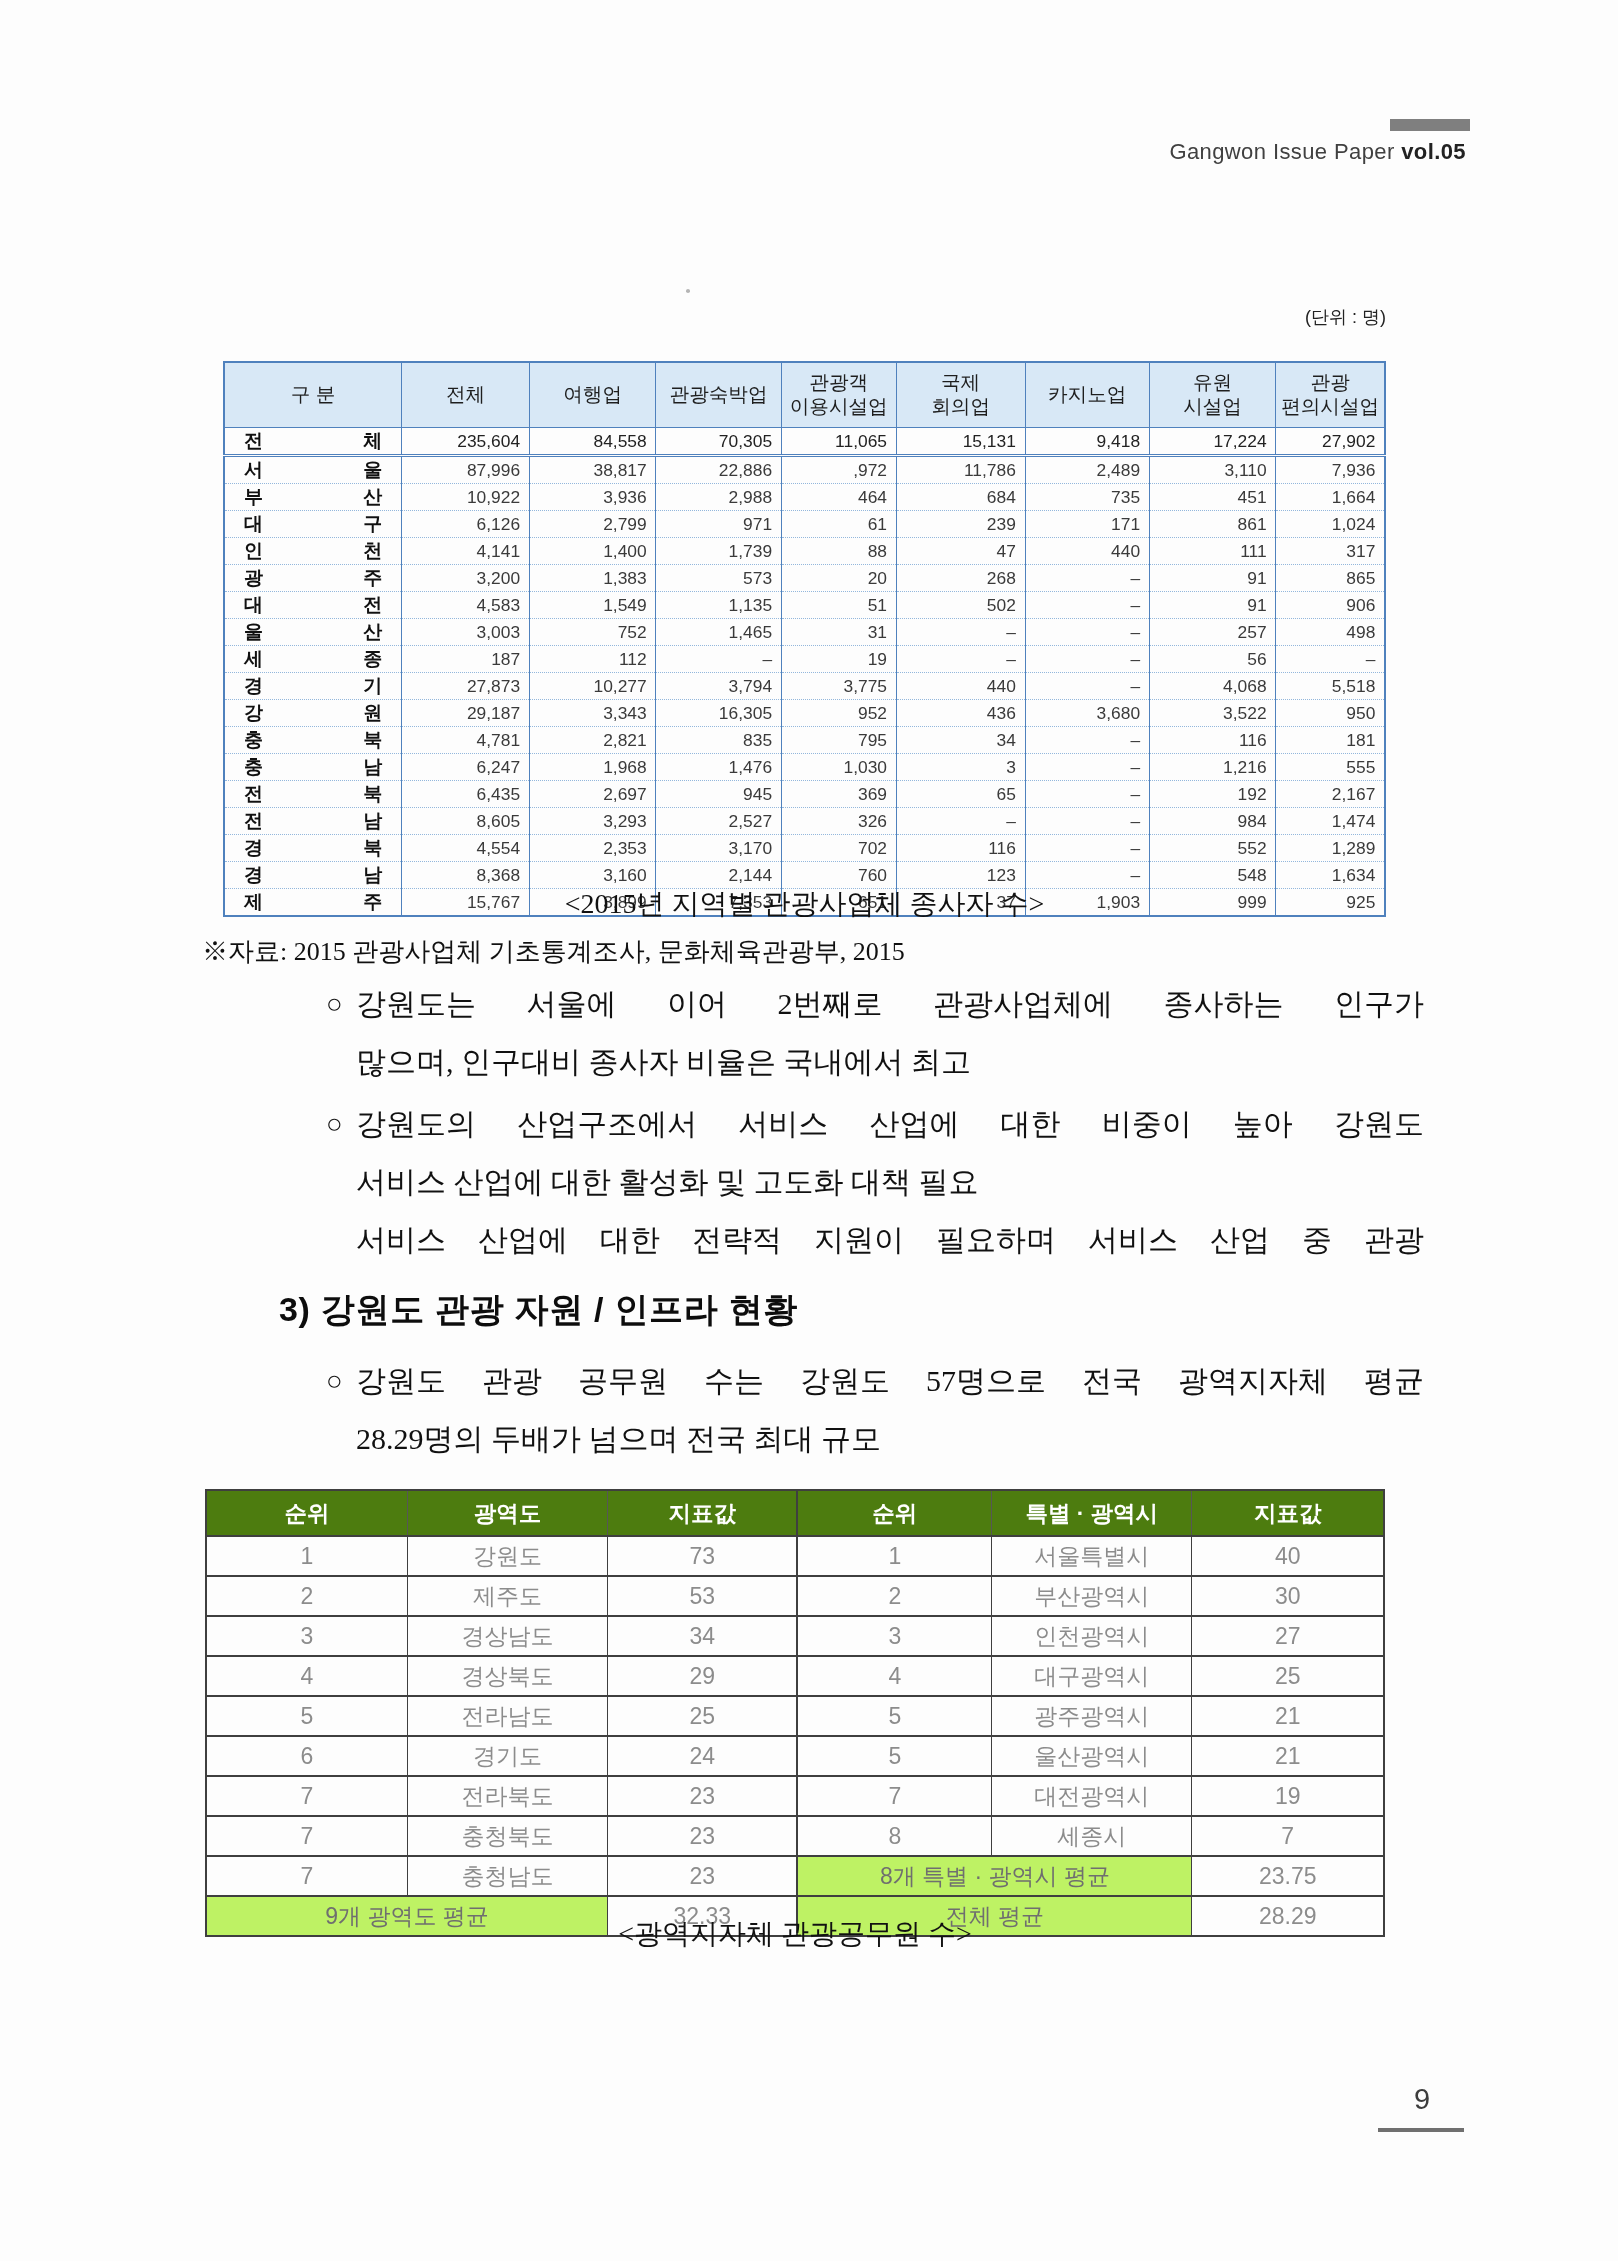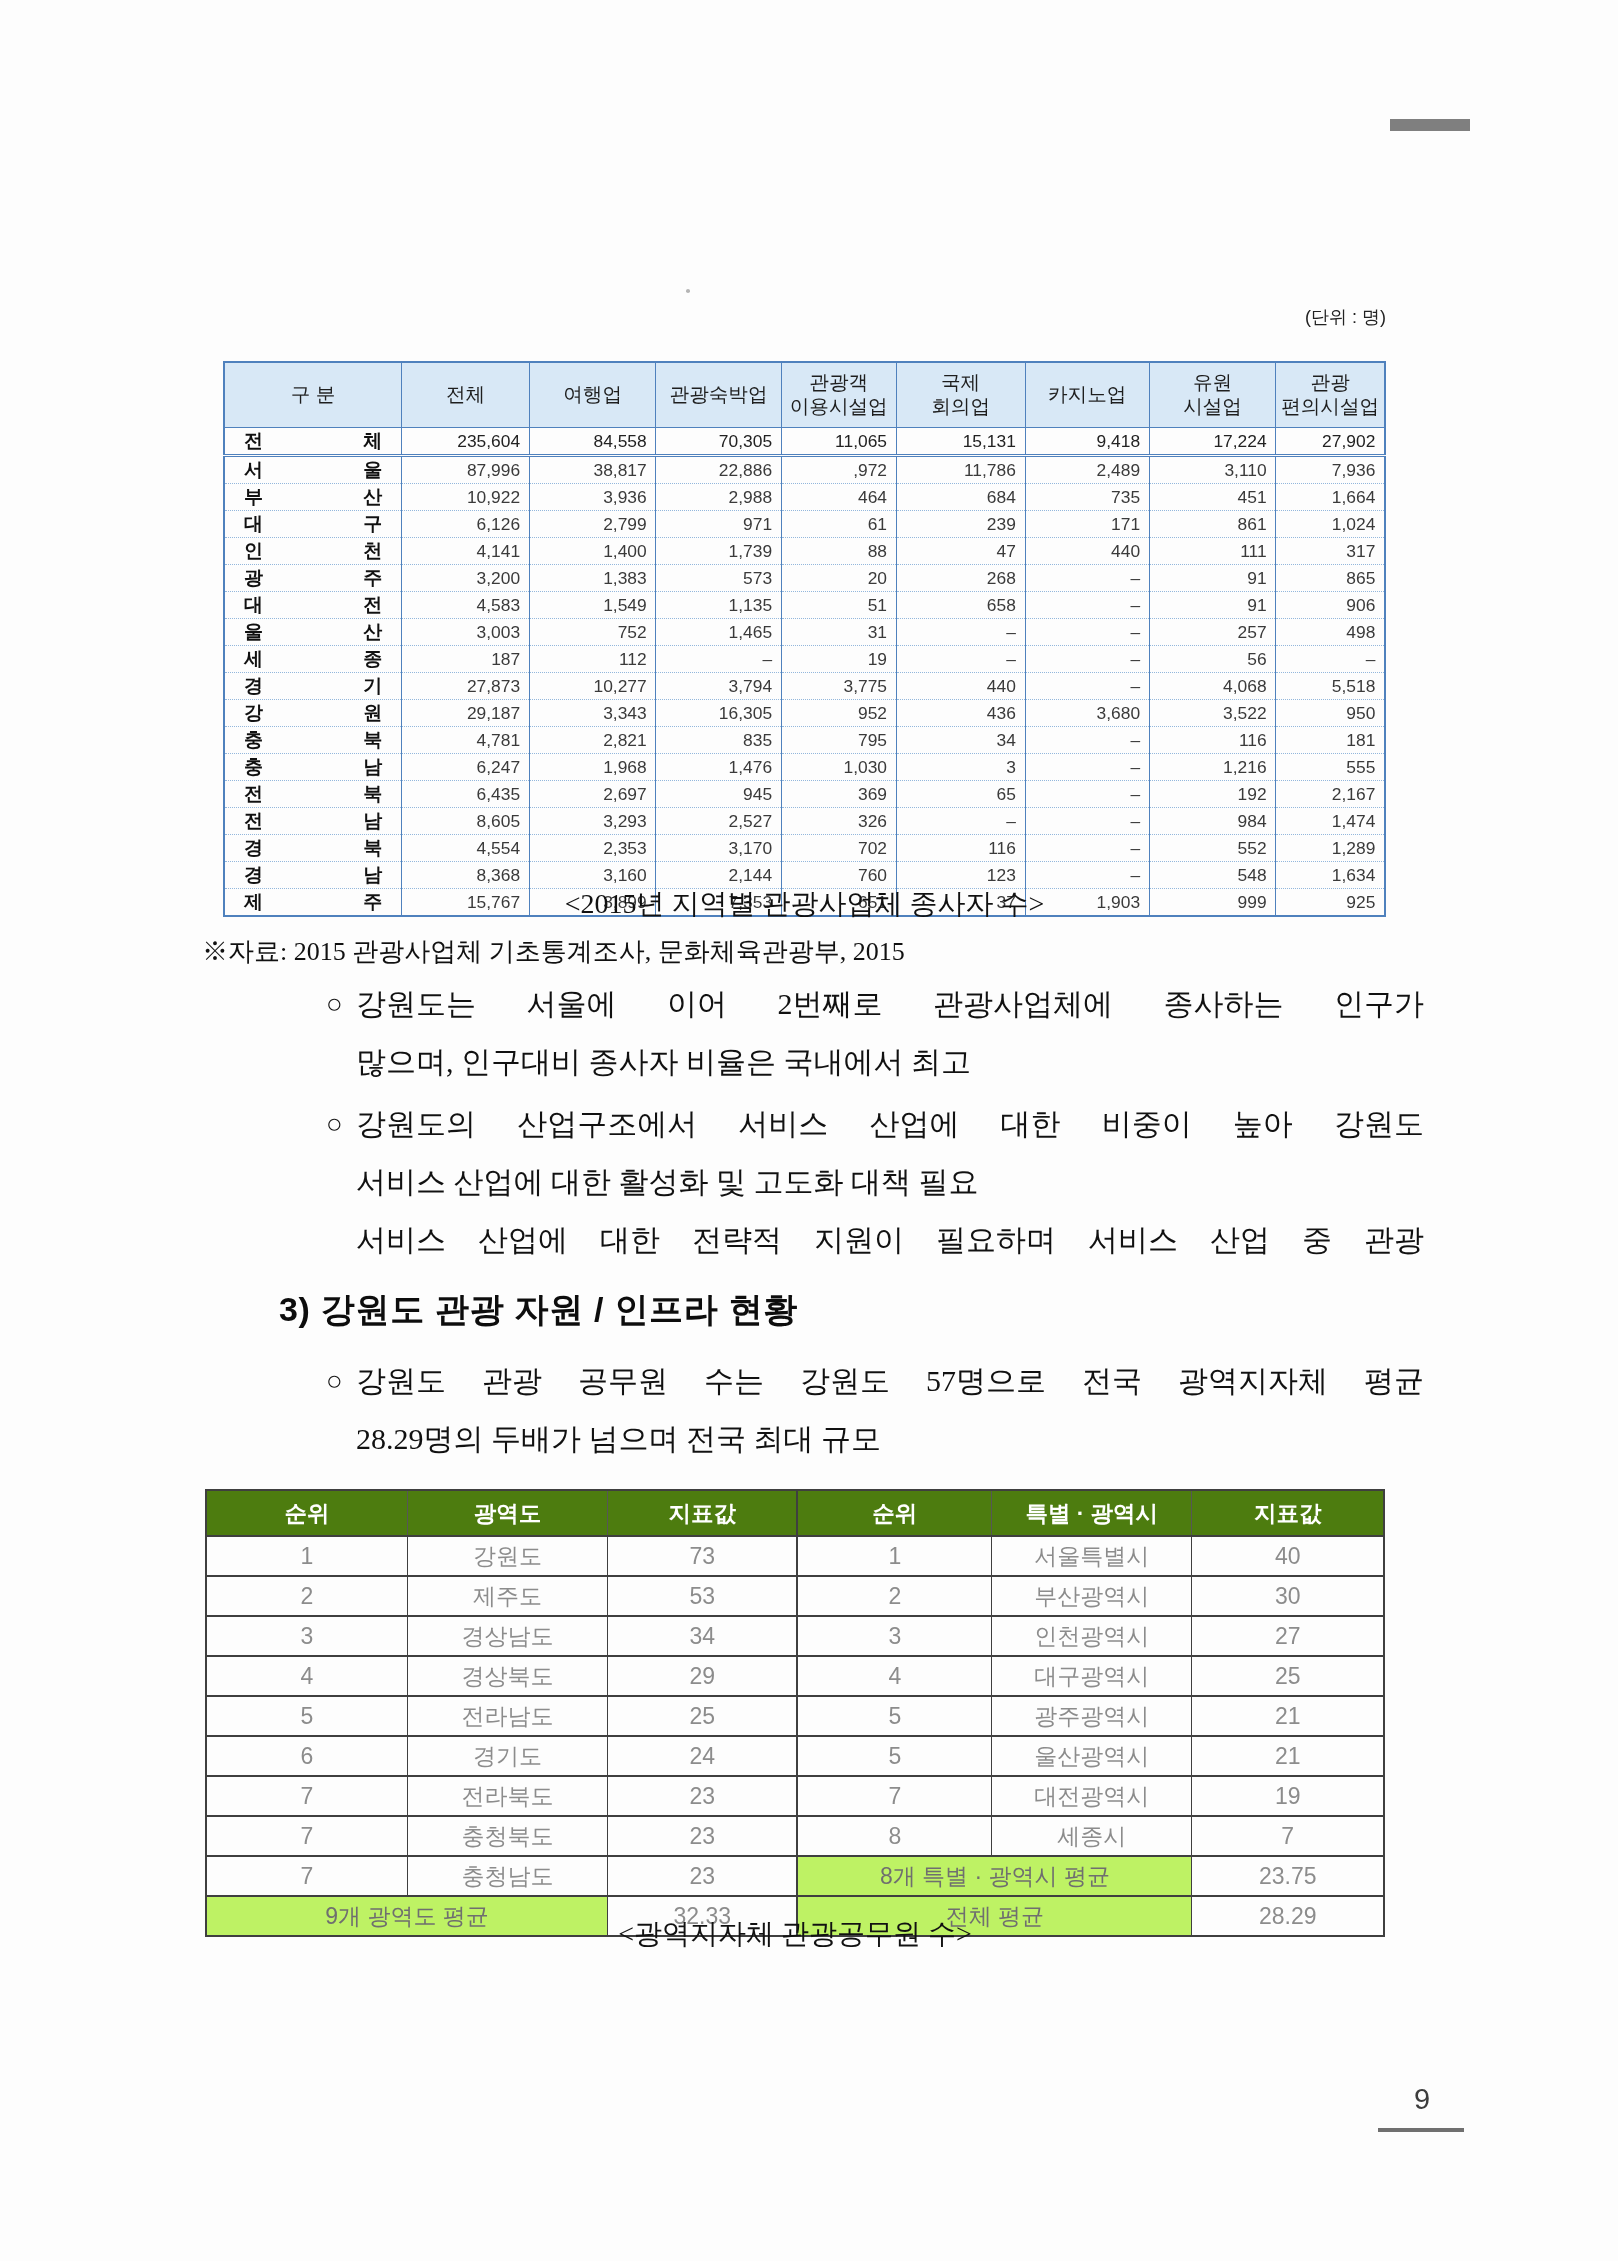--- a/index.html
+++ b/index.html
@@ -61,20 +61,23 @@
   .pgnum{position:absolute;left:1379px;top:2083px;width:86px;text-align:center;
          font-family:"Liberation Sans",sans-serif;font-size:29px;color:#3c3c3c;}
   .pgrule{position:absolute;left:1378px;top:2128px;width:86px;height:3.6px;background:#707070;}
 </style>
 </head>
 <body>
 
 <div class="page">
 
   <div class="hdr-bar"></div>
+  <div class="hdr-title">
+    <span>Gangwon Issue Paper </span><b>vol.05</b>
+  </div>
   <div class="artifact-dot"></div>
 
   <div class="t1-wrap">
     <div class="unit">(단위 : 명)</div>
     <table class="t1">
       <colgroup>
         <col style="width:15.3%">
           <col style="width:11.0%">
           <col style="width:10.9%">
         <col style="width:10.8%">
@@ -202,21 +205,21 @@
             <td class="lbl">
               <div class="spread">
                 <span>대</span>
                 <span>전</span>
               </div>
             </td>
             <td class="num">4,583</td>
             <td class="num">1,549</td>
             <td class="num">1,135</td>
             <td class="num">51</td>
-            <td class="num">658</td>
+            <td class="num">502</td>
             <td class="num">–</td>
             <td class="num">91</td>
             <td class="num">906</td>
           </tr>
           <tr class="body">
             <td class="lbl">
               <div class="spread">
                 <span>울</span>
                 <span>산</span>
               </div>

